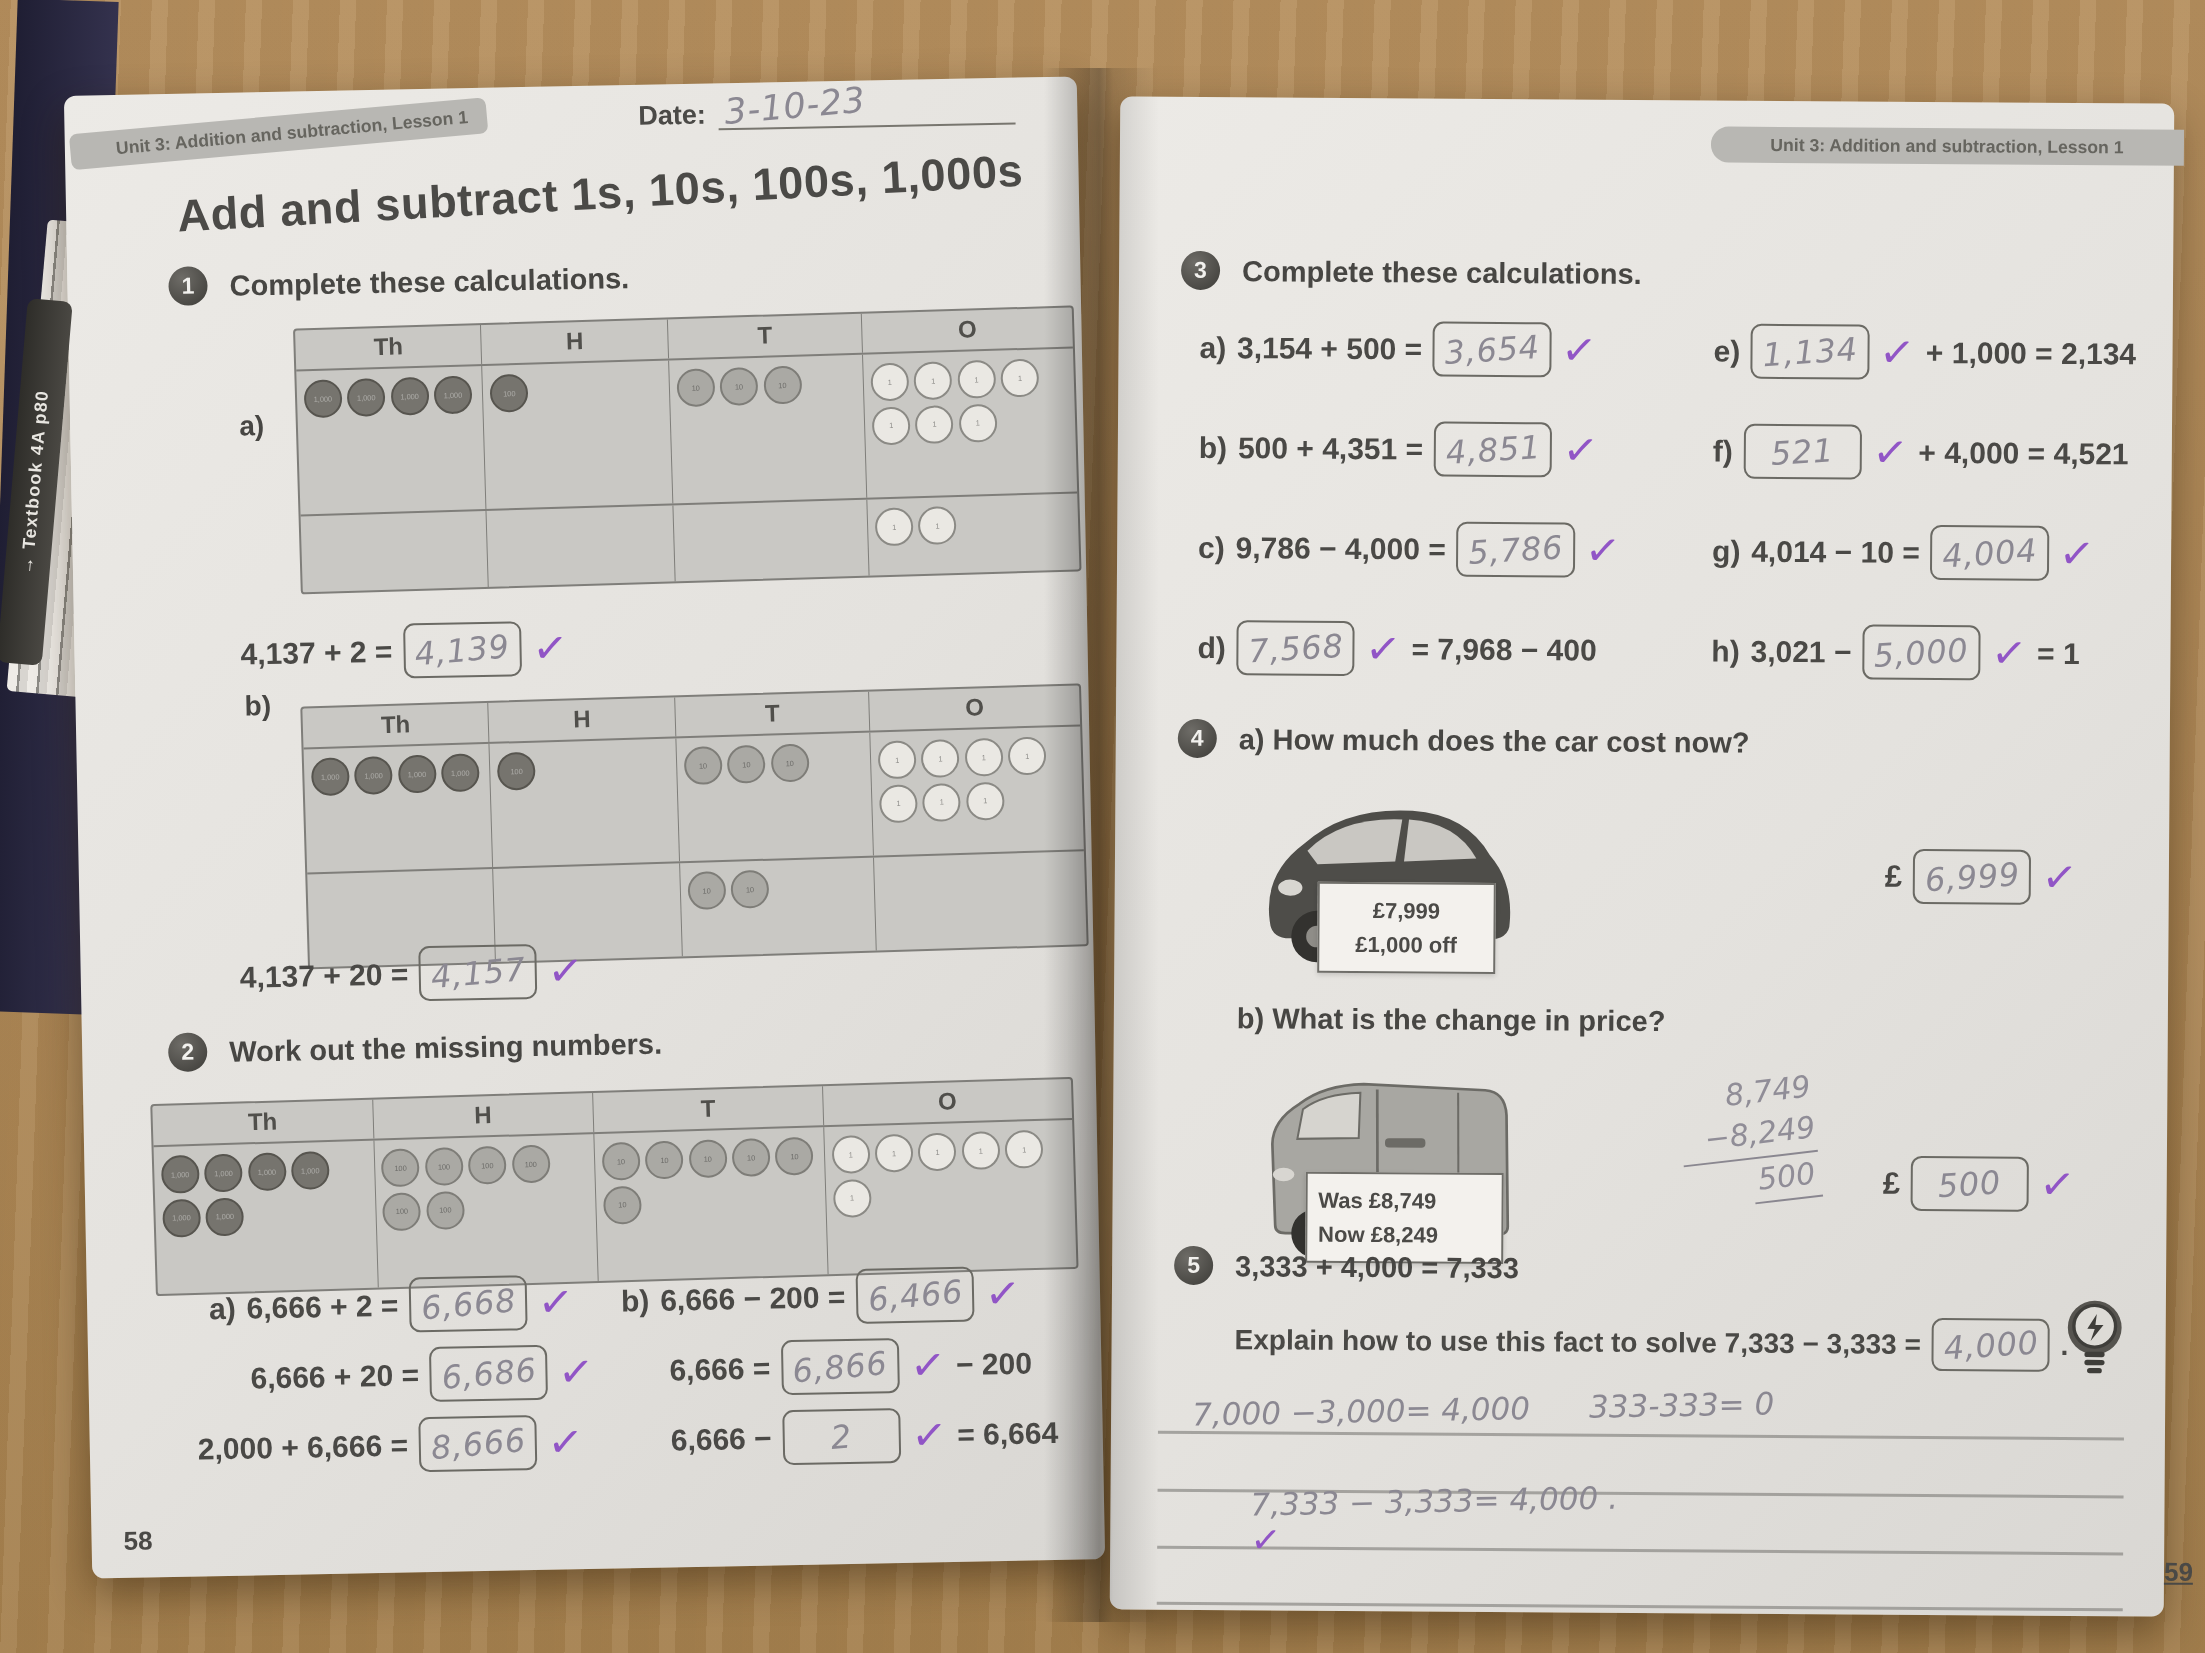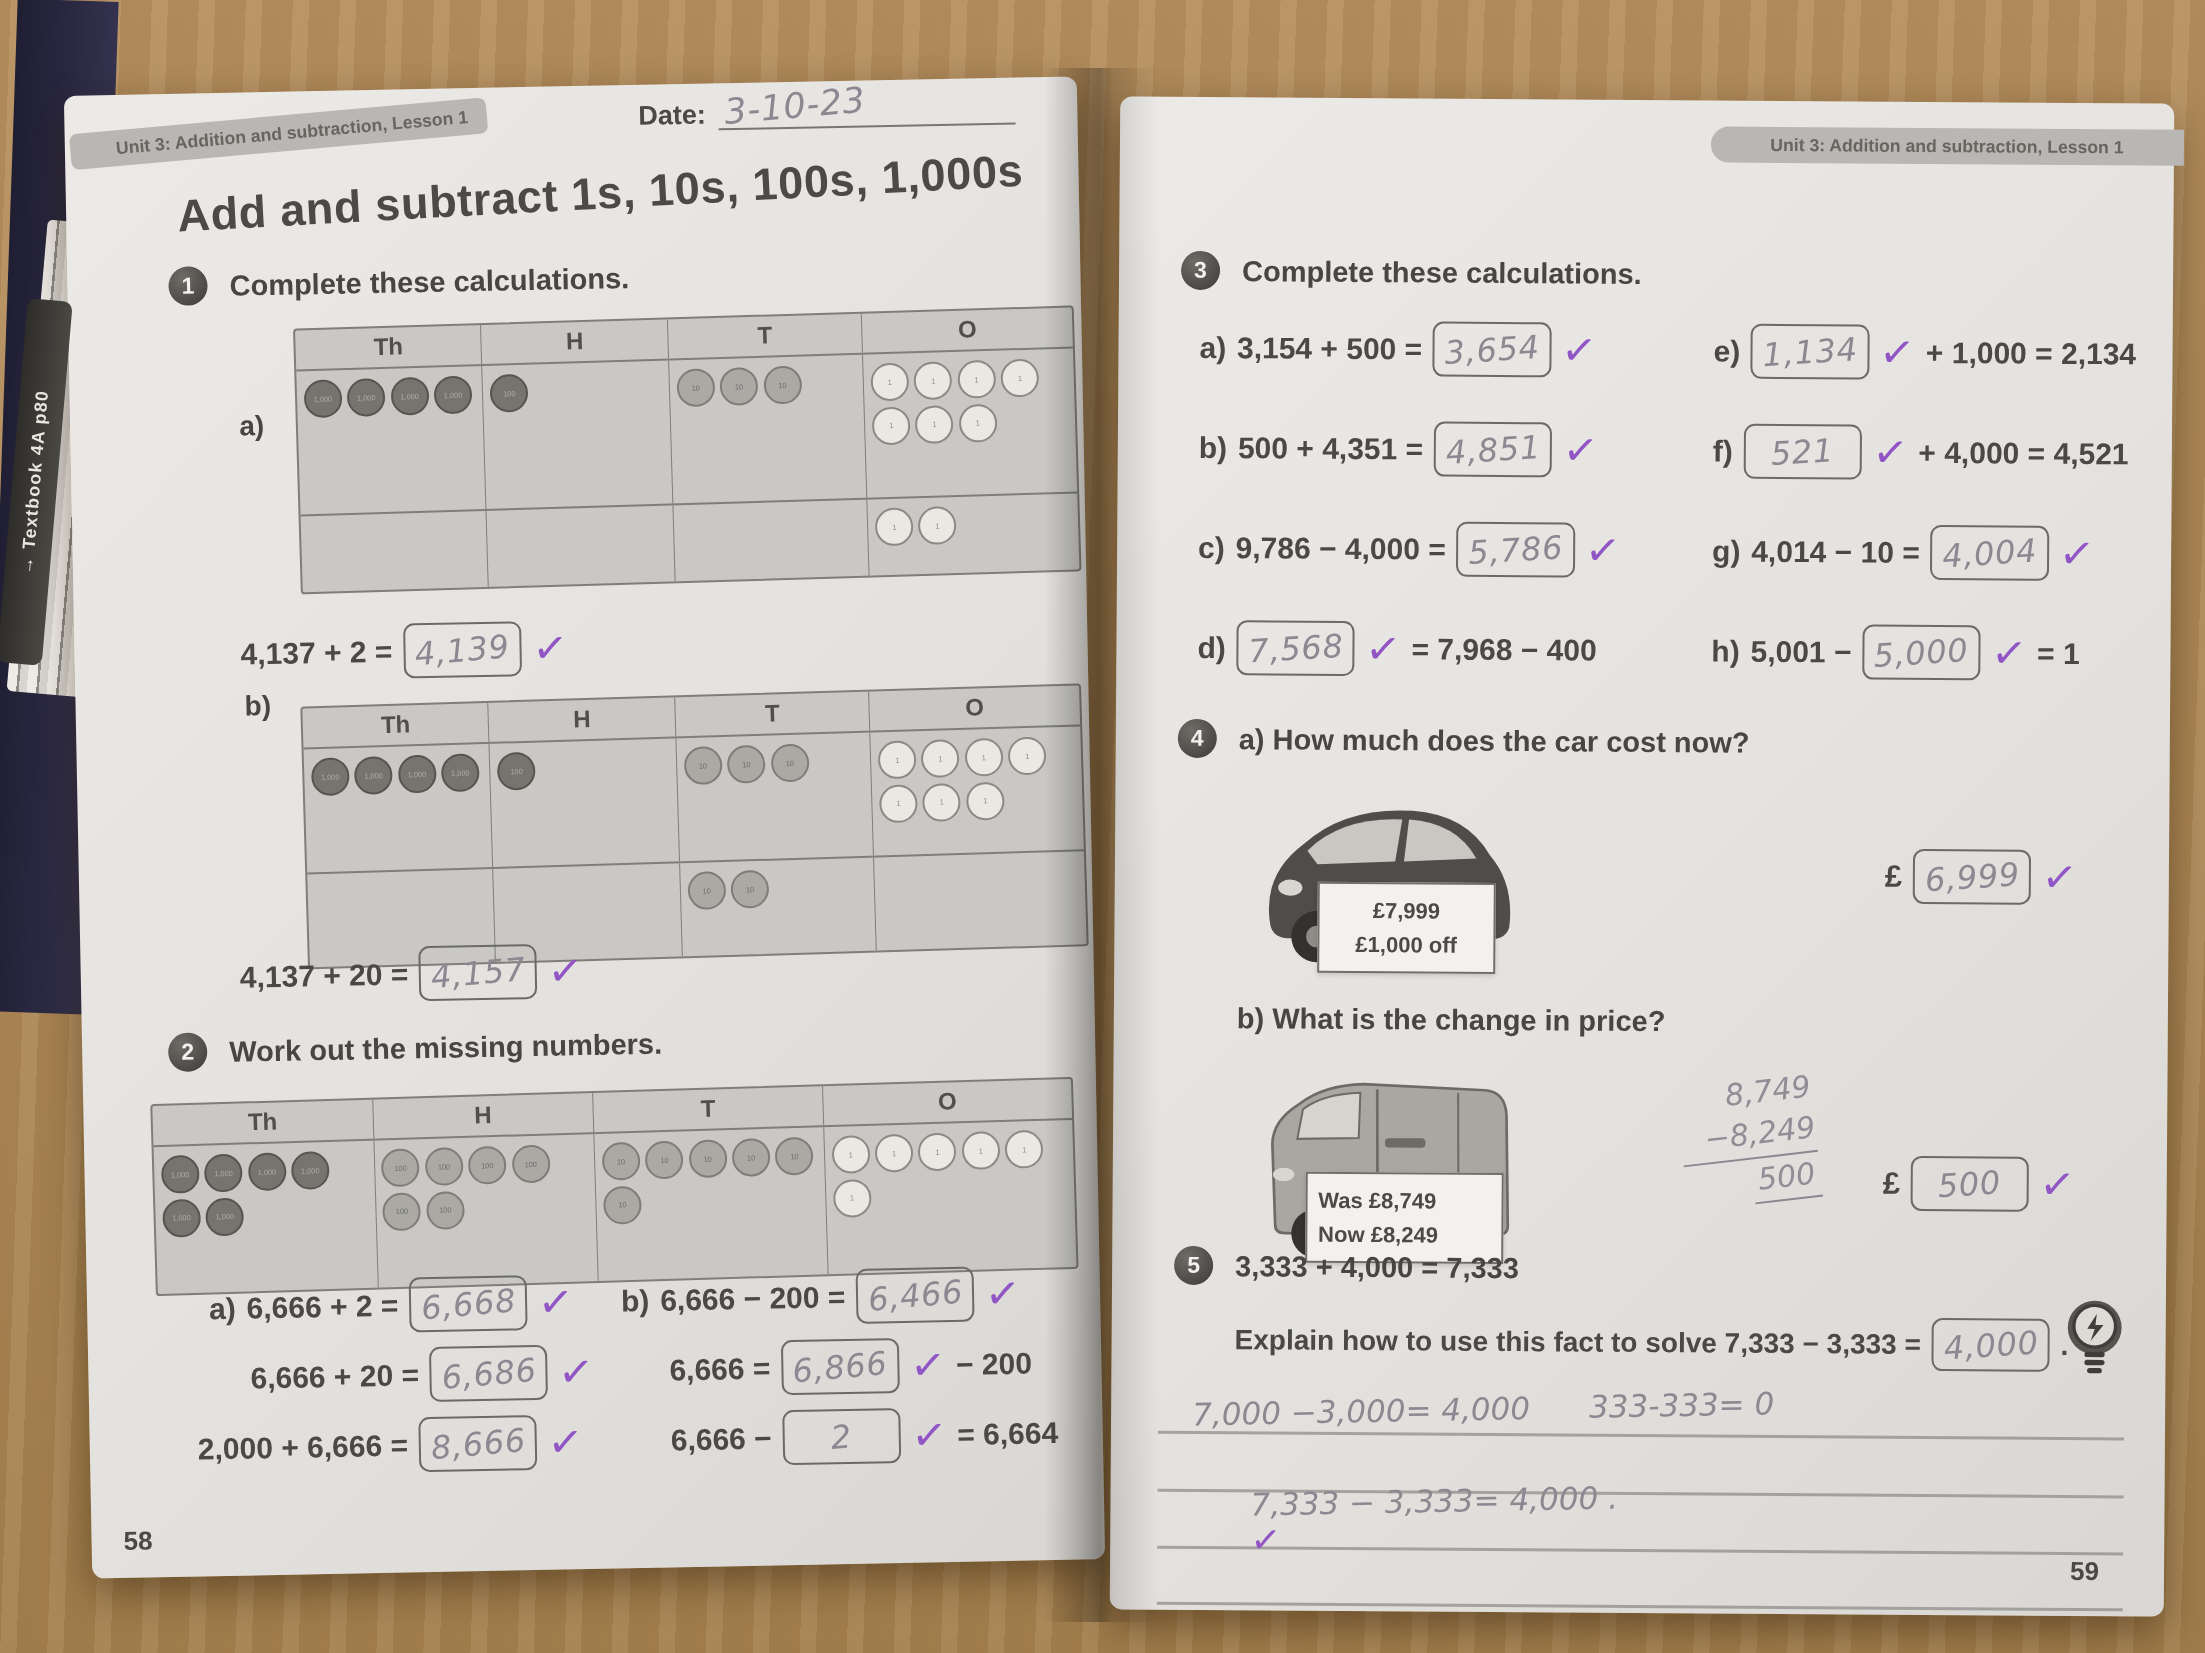--- a/index.html
+++ b/index.html
@@ -333,21 +333,21 @@
     <span>+ 4,000 = 4,521</span>
   </div>
   <div class="eq" style="top:423px;left:595px;">
     <span class="lbl">g)</span>
     <span>4,014 − 10 =</span>
     <span class="ansbox"><span class="hand">4,004</span></span>
     <span class="tick">✓</span>
   </div>
   <div class="eq" style="top:523px;left:595px;">
     <span class="lbl">h)</span>
-    <span>5,001 −</span>
+    <span>3,021 −</span>
     <span class="ansbox"><span class="hand">5,000</span></span>
     <span class="tick">✓</span>
     <span>= 1</span>
   </div>
 
   <div class="bubble" style="top:622px;left:62px;">4</div>
   <div class="prompt" style="top:626px;left:123px;">
     <span class="lbl">a)</span>
     <span>How much does the car cost now?</span>
   </div>
@@ -436,17 +436,17 @@
   <div class="rule" style="top:1392px;left:47px;width:966px;"></div>
   <div class="rule" style="top:1449px;left:47px;width:966px;"></div>
   <div class="rule" style="top:1505px;left:47px;width:966px;"></div>
 
   <div class="hand-line" style="top:1292px;left:81px;">7,000 −3,000= 4,000      333-333= 0</div>
   <div class="hand-line" style="top:1349px;left:101px;">
     <span>7,333 − 3,333= 4,000 .</span>
     <span class="tick" style="font-size:36px;">✓</span>
   </div>
 
-  <div class="pagenum" style="top:1453px;left:960px;">59</div>
+  <div class="pagenum" style="top:1453px;left:1054px;text-decoration:underline;">59</div>
 </div>
 
 <div class="gutter"></div>
 
 
 </body></html>

